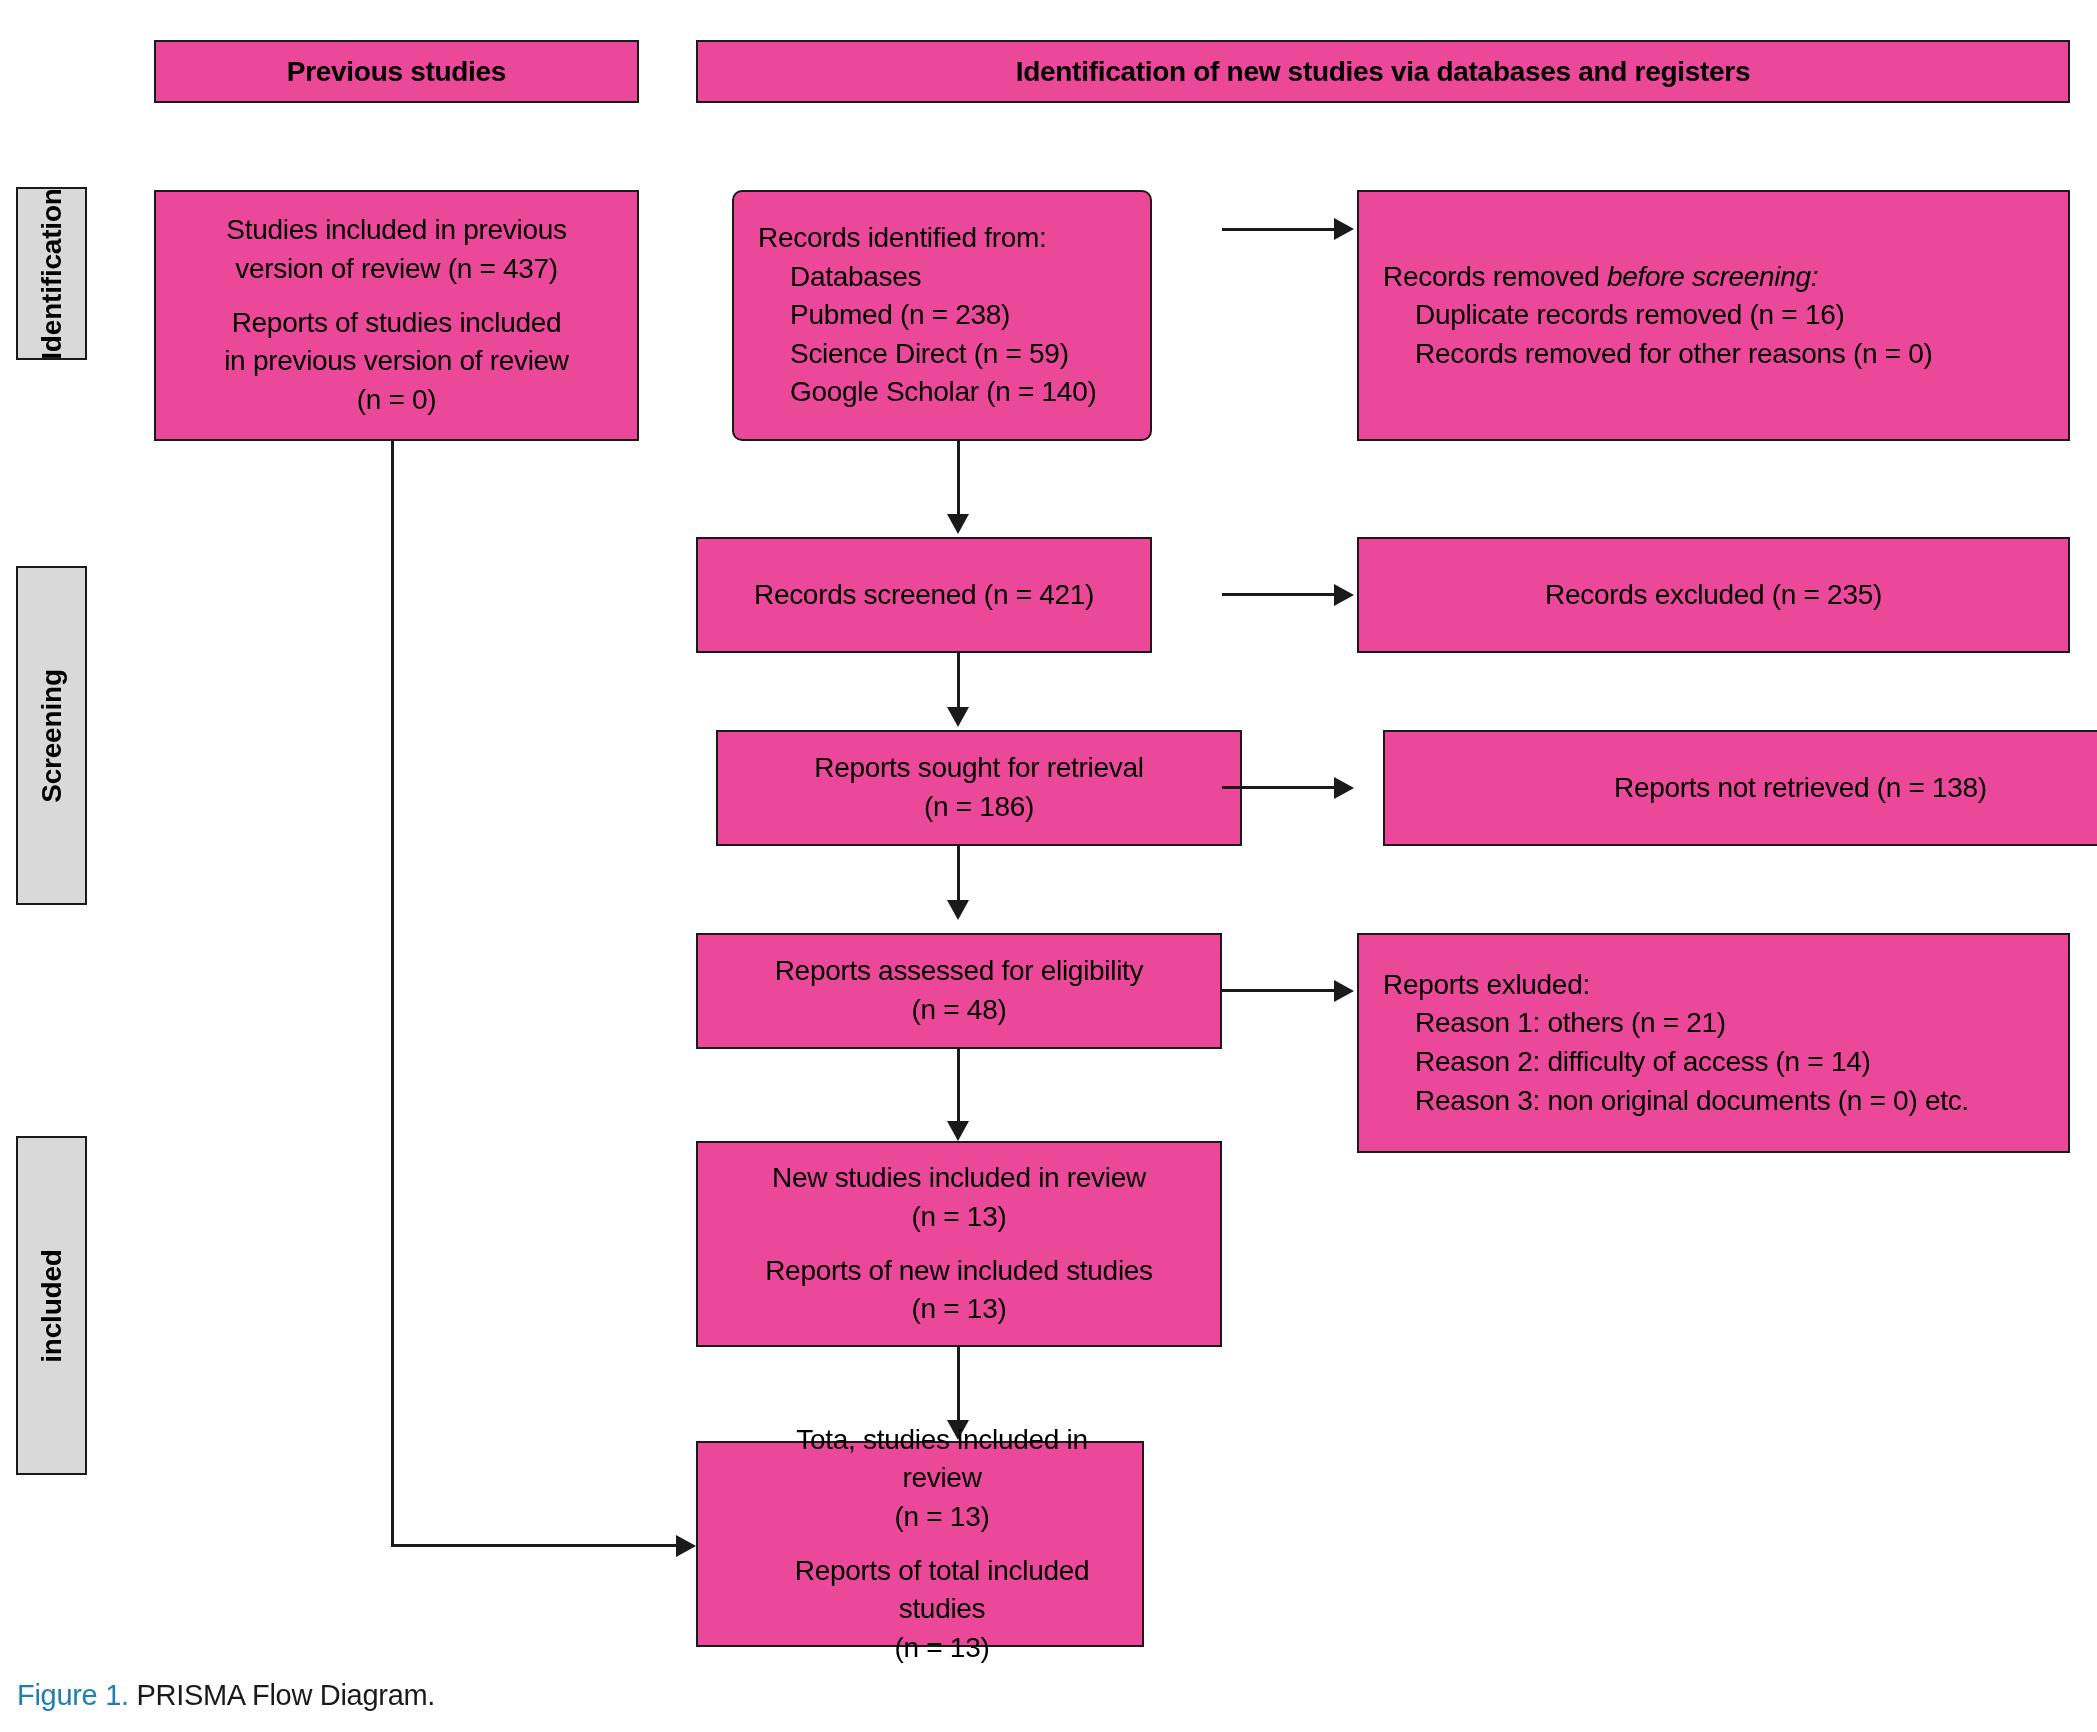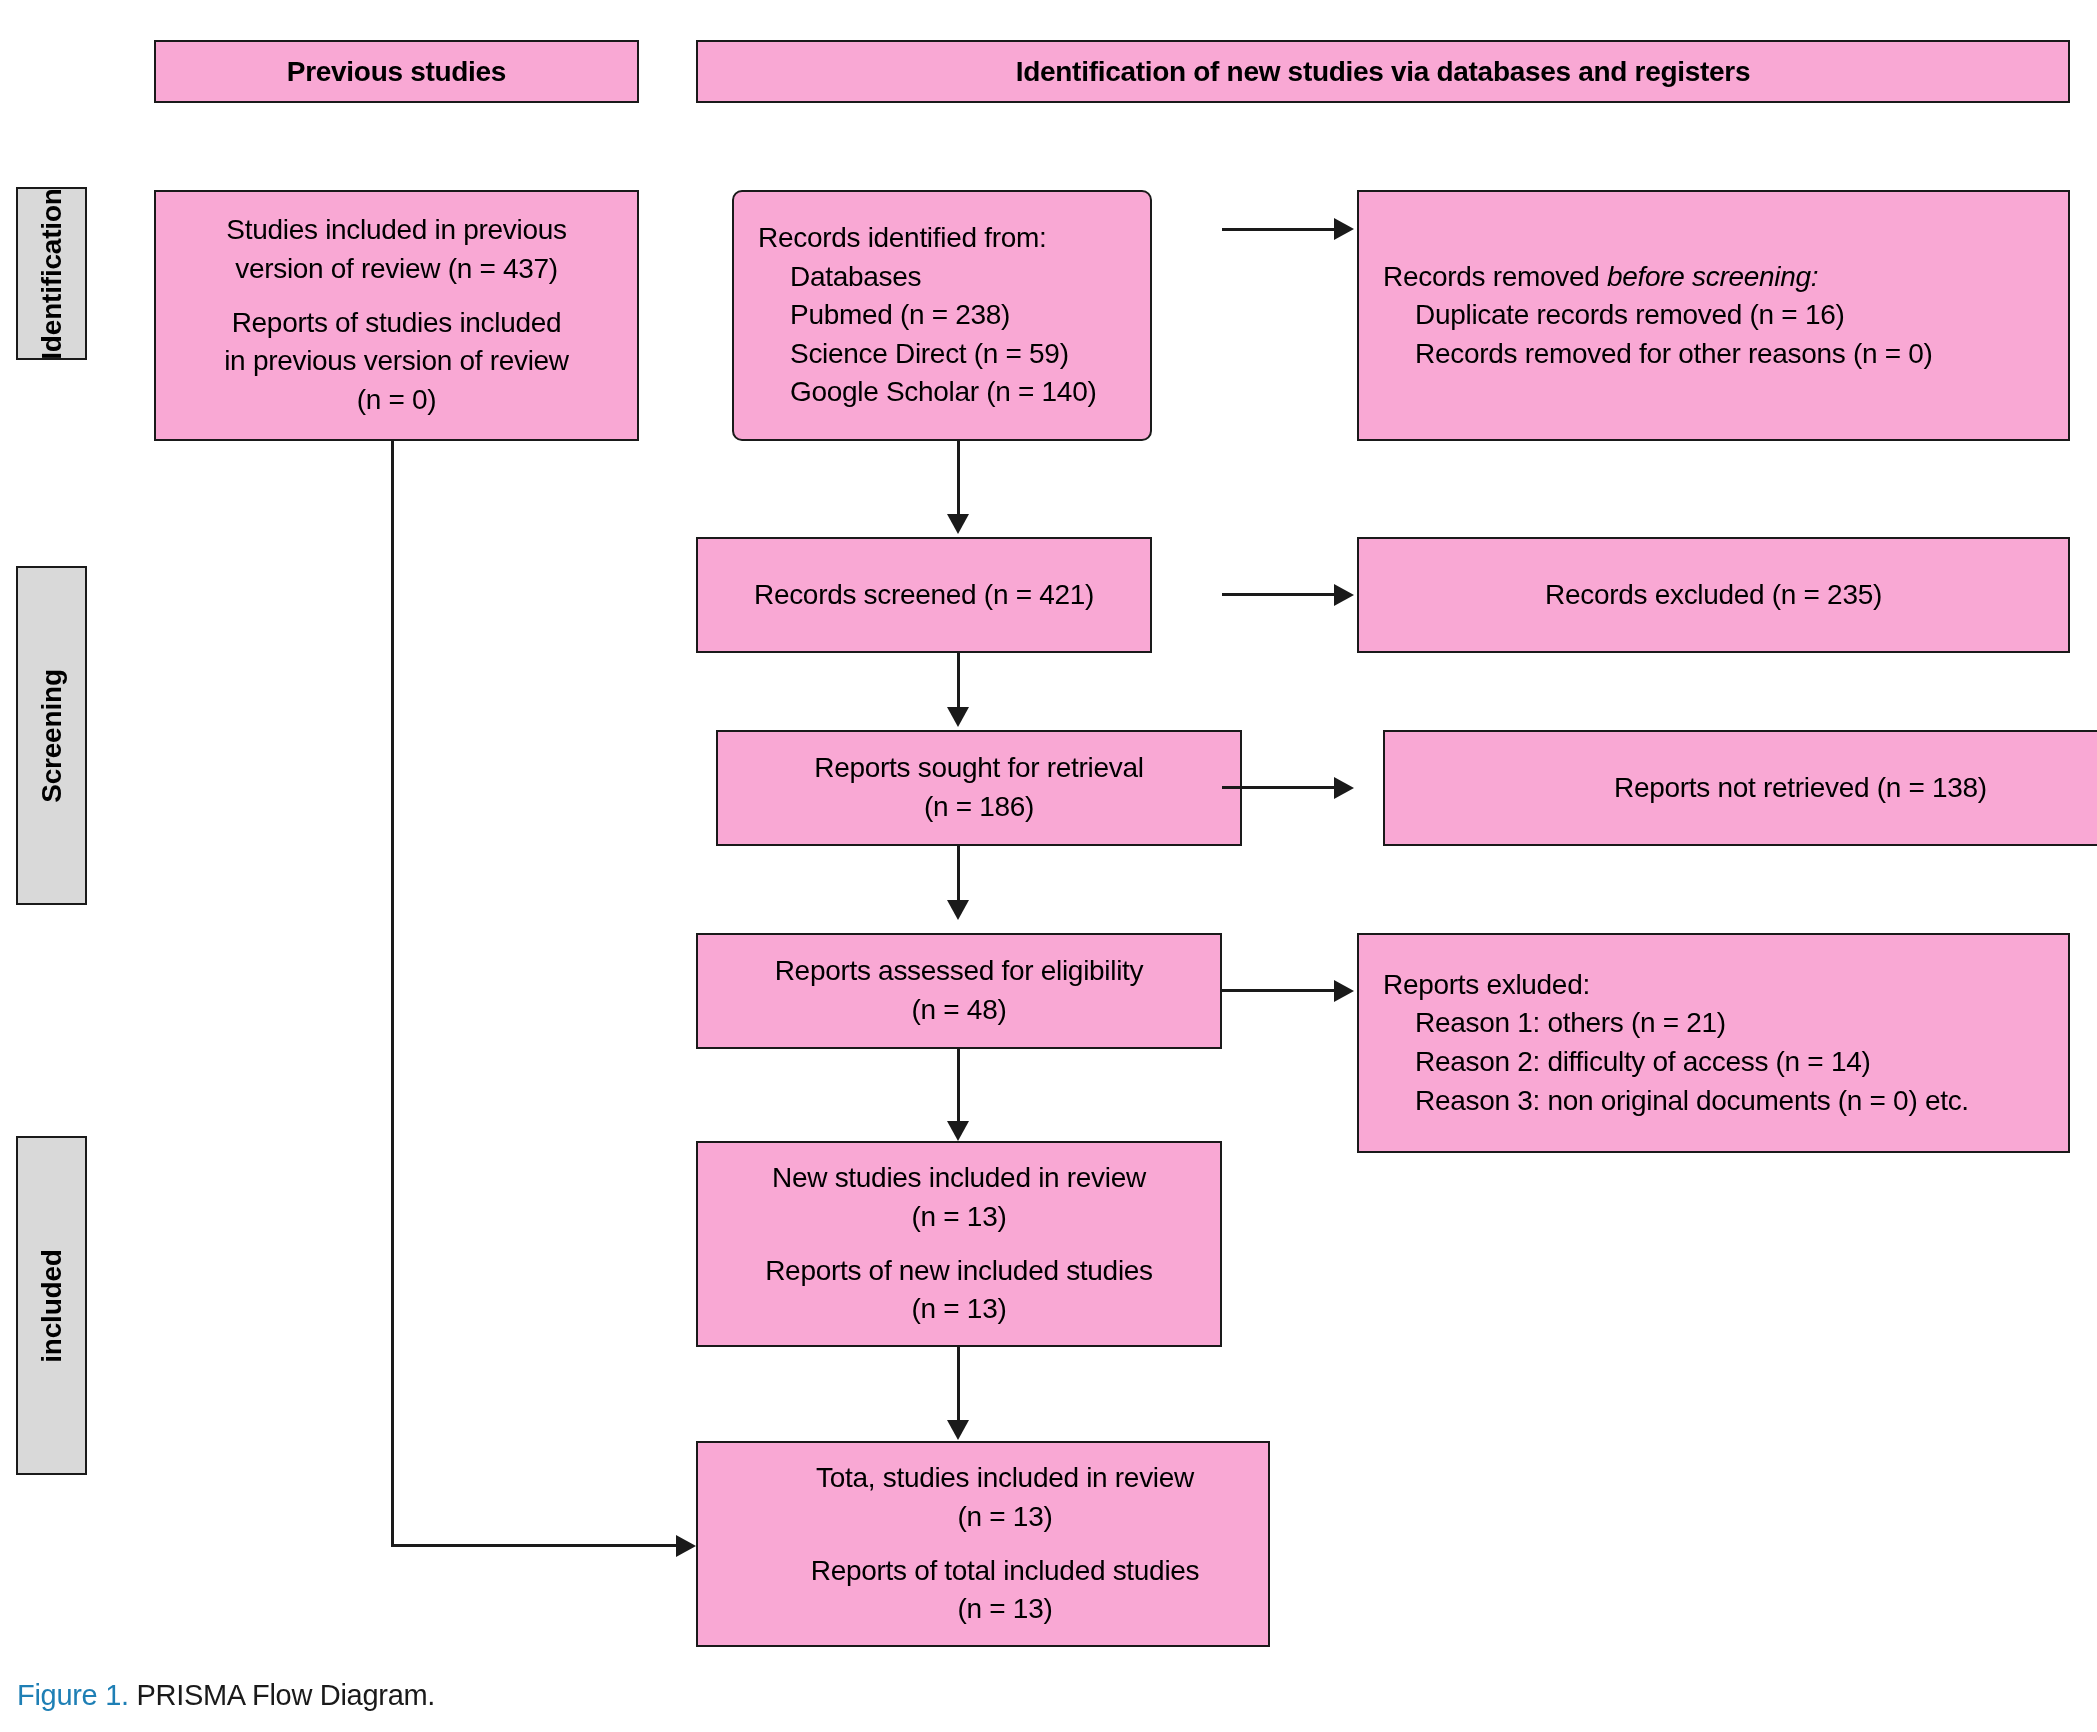--- a/index.html
+++ b/index.html
@@ -15,21 +15,21 @@
     position: relative;
     width: 2098px;
     height: 1732px;
     background: #ffffff;
     overflow: hidden;
   }
 
   .pbox {
     position: absolute;
     box-sizing: border-box;
-    background: #f9a8d4;
+    background: #ec4899;
     border: 2.8px solid #1a1a1a;
     display: flex;
     flex-direction: column;
     justify-content: center;
   }
 
   .header-box {
     align-items: center;
     justify-content: center;
   }
@@ -235,21 +235,21 @@
       <span>(n = 13)</span>
       <span class="gap-line"></span>
       <span>Reports of new included studies</span><br>
       <span>(n = 13)</span>
     </div>
   </div>
 
   <div class="vline" style="left:957px; top:1347px; height:75px;"></div>
   <div class="arrow-down" style="left:947px; top:1420px;"></div>
 
-  <div class="pbox" style="left:696px; top:1441px; width:574px; height:206px;padding-left:44px;">
+  <div class="pbox" style="left:696px; top:1441px; width:448px; height:206px;padding-left:44px;">
     <div class="body-text center-txt">
       <span>Tota, studies included in review</span><br>
       <span>(n = 13)</span>
       <span class="gap-line"></span>
       <span>Reports of total included studies</span><br>
       <span>(n = 13)</span>
     </div>
   </div>
 
   <div class="vline" style="left:391px; top:441px; height:1106px;"></div>

